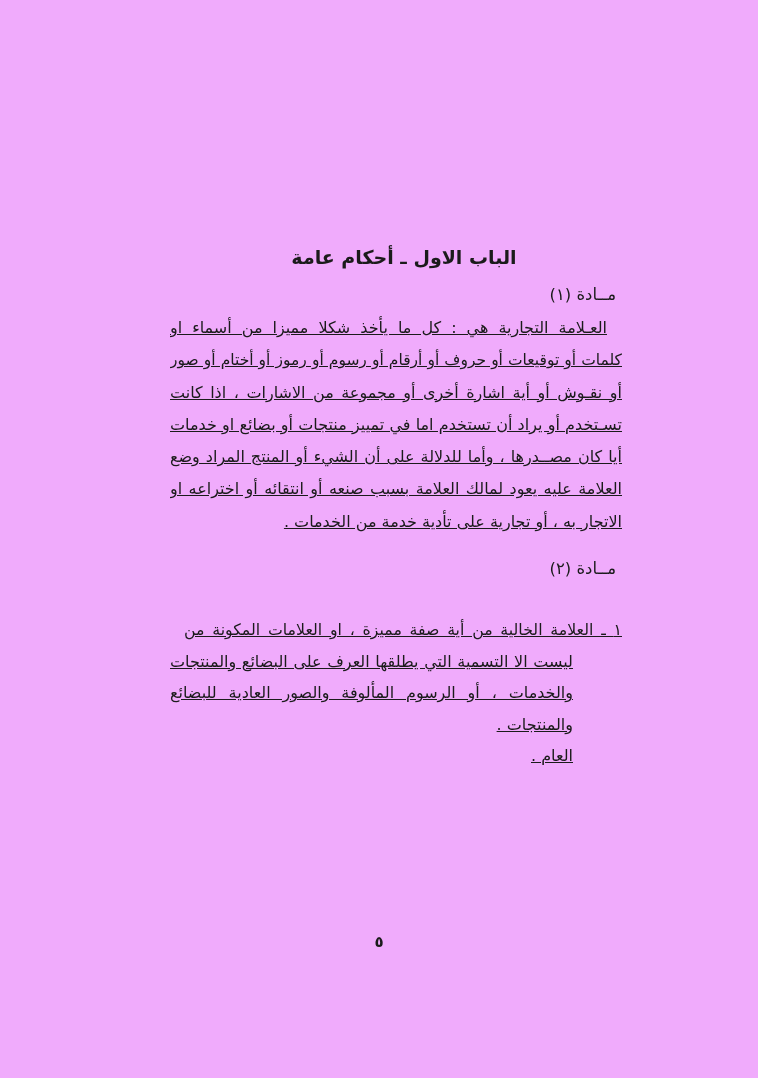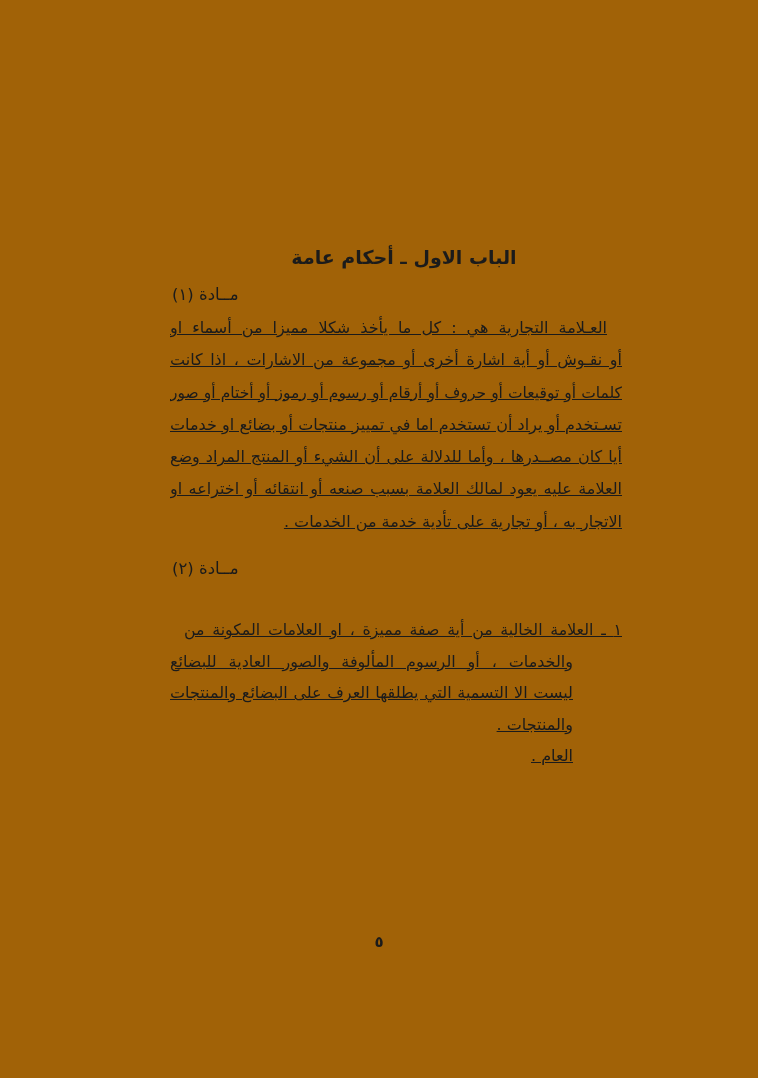--- a/index.html
+++ b/index.html
@@ -4,29 +4,29 @@
 <style>
   html,body{margin:0;padding:0;}
   body{
     width:758px;height:1078px;
     background:#ffffff;
     font-family:"DejaVu Sans",sans-serif;
     color:#1b1b1b;
     position:relative;
     overflow:hidden;
   }
-  .page{position:absolute;inset:0;direction:rtl;background:#a16207;}
+  .page{position:absolute;inset:0;direction:rtl;background:#f0abfc;}
   .chapter-title{
     position:absolute;top:242px;left:178px;width:452px;
     text-align:center;font-size:19px;font-weight:bold;
     height:30px;line-height:30px;
   }
   .art-heading{
-    position:absolute;left:172px;width:452px;
-    text-align:left;font-size:16.5px;
+    position:absolute;left:164px;width:452px;
+    text-align:right;font-size:16.5px;
     height:26px;line-height:26px;
   }
   #art1-heading{top:282px;}
   #art2-heading{top:556px;}
   .block{position:absolute;left:170px;width:452px;font-size:16px;text-decoration:underline;}
   #art1-body{top:312px;--lh:32.3px;}
   #art2-intro{top:582px;--lh:32px;}
   #art2-items{top:614px;--lh:31.6px;}
   .line{height:var(--lh);line-height:var(--lh);overflow:hidden;}
   .jl{text-align:justify;text-align-last:justify;}
@@ -43,36 +43,36 @@
 <body>
 
 <div class="page">
 
   <div class="chapter-title">الباب الاول ـ أحكام عامة</div>
 
   <div class="art-heading" id="art1-heading">مــادة (١)</div>
 
   <div class="block" id="art1-body">
     <div class="line jl ind15" style="">العـلامة التجارية هي : كل ما يأخذ شكلا مميزا من أسماء او</div>
+    <div class="line jl" style="font-size: 15.5px;">كلمات أو توقيعات أو حروف أو أرقام أو رسوم أو رموز أو أختام أو صور</div>
     <div class="line jl" style="">أو نقـوش أو أية اشارة أخرى أو مجموعة من الاشارات ، اذا كانت</div>
-    <div class="line jl" style="font-size: 15.5px;">كلمات أو توقيعات أو حروف أو أرقام أو رسوم أو رموز أو أختام أو صور</div>
     <div class="line jl" style="">تسـتخدم أو يراد أن تستخدم اما في تمييز منتجات أو بضائع او خدمات</div>
     <div class="line jl" style="">أيا كان مصــدرها ، وأما للدلالة على أن الشيء أو المنتج المراد وضع</div>
     <div class="line jl" style="">العلامة عليه يعود لمالك العلامة بسبب صنعه أو انتقائه أو اختراعه او</div>
     <div class="line" style="">الاتجار به ، أو تجارية على تأدية خدمة من الخدمات .</div>
   </div>
 
   <div class="art-heading" id="art2-heading">مــادة (٢)</div>
 
 
   <div class="block" id="art2-items">
     <div>
       <div class="line jl" style="font-size: 15.75px; margin-left: 14px;">١ ـ العلامة الخالية من أية صفة مميزة ، او العلامات المكونة من بيانات</div>
+      <div class="line jl cont" style="">ليست الا التسمية التي يطلقها العرف على البضائع والمنتجات</div>
       <div class="line jl cont" style="">والخدمات ، أو الرسوم المألوفة والصور العادية للبضائع</div>
-      <div class="line jl cont" style="">ليست الا التسمية التي يطلقها العرف على البضائع والمنتجات</div>
       <div class="line cont" style="">والمنتجات .</div>
     </div>
     <div>
       <div class="line cont" style="">العام .</div>
     </div>
   </div>
 
   <div class="page-num">٥</div>
 
 </div>

